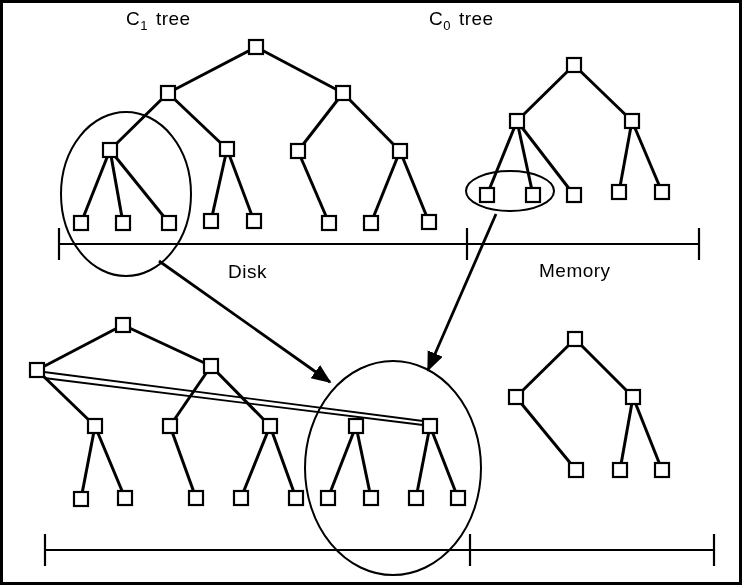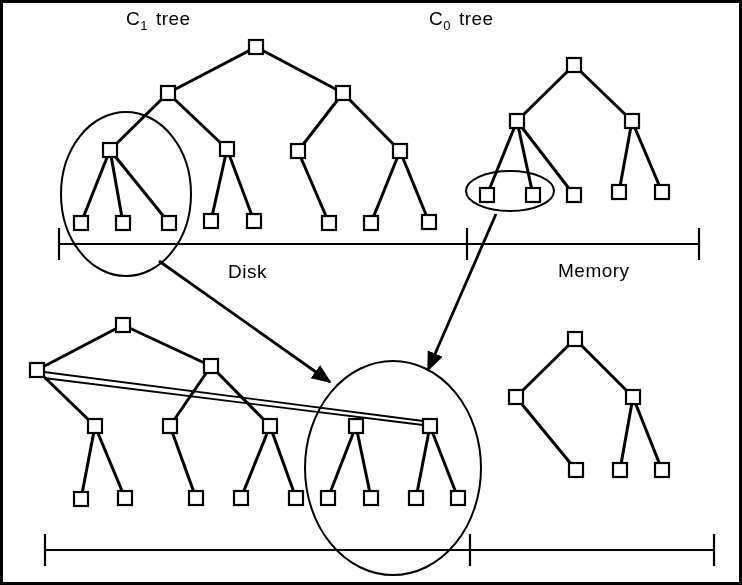--- a/index.html
+++ b/index.html
@@ -19,21 +19,21 @@
     font-size:19px;
     letter-spacing:0.5px;
     white-space:nowrap;
     user-select:none;
   }
   .lbl sub{font-size:13px;line-height:0;}
   .lbl .tree-word{margin-left:0.42em;}
   .lbl-c1{left:123px;top:5px;}
   .lbl-c0{left:426px;top:5px;}
   .lbl-disk{left:225px;top:258px;}
-  .lbl-memory{left:536px;top:257px;margin-left:19px;}
+  .lbl-memory{left:536px;top:257px;}
 </style>
 </head>
 <body>
 
 <div class="figure">
 
   <svg width="742" height="585" viewBox="0 0 742 585" xmlns="http://www.w3.org/2000/svg">
     <defs>
       <marker id="arrowhead" markerUnits="strokeWidth" markerWidth="8" markerHeight="7" refX="6.4" refY="2.9" orient="auto">
         <path d="M0,0 L7,2.9 L0,5.8 Z" fill="#000"></path>

